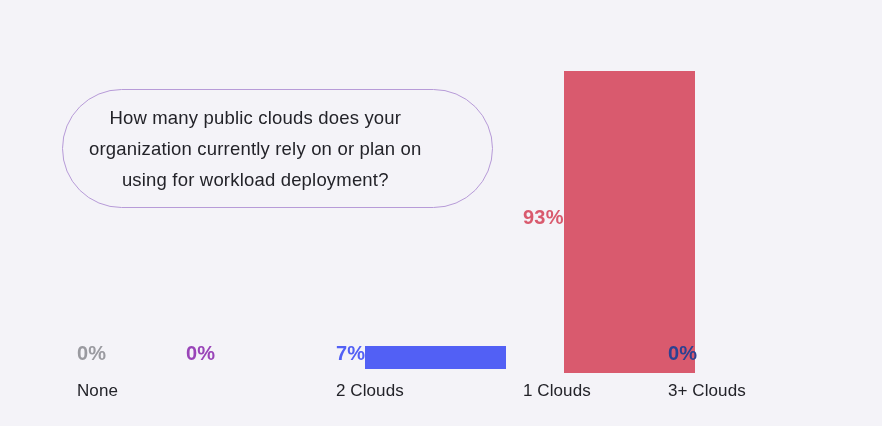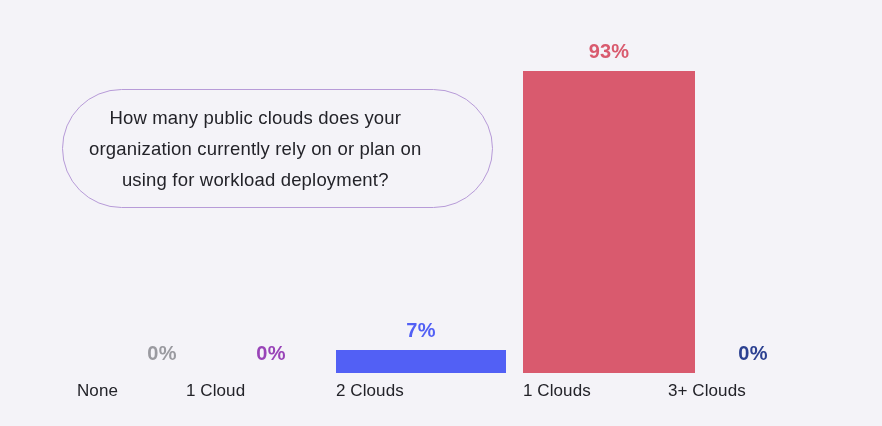--- a/index.html
+++ b/index.html
@@ -54,21 +54,21 @@
     left: 0;
     top: 0;
     width: 882px;
     height: 426px;
   }
 
   .bar-group {
     position: absolute;
     bottom: 53px;           
     display: flex;
-    flex-direction: column;
+    flex-direction: row;
     align-items: center;
     justify-content: flex-end;
   }
 
   .bar-rect {
     width: 100%;
     border-radius: 0;
   }
 
   .bar-rect.zero {
@@ -108,21 +108,20 @@
   <div class="plot" id="plot-area">
       <div class="bar-group" style="width: 170px; left: 77px;">
         <div class="bar-value" style="color: rgb(154, 154, 160);">0%</div>
         <div class="bar-rect zero" style="height: 0px; background: rgb(154, 154, 160);"></div>
       </div>
       <div class="bar-label" style="width: 170px; left: 77px; color: rgb(35, 35, 41);">None</div>
       <div class="bar-group" style="width: 170px; left: 186px;">
         <div class="bar-value" style="color: rgb(153, 68, 184);">0%</div>
         <div class="bar-rect zero" style="height: 0px; background: rgb(153, 68, 184);"></div>
       </div>
-      <div class="bar-label" style="width: 170px; left: 186px; color: rgb(35, 35, 41);">1 Cloud</div>
       <div class="bar-group" style="width: 170px; left: 336px;">
         <div class="bar-value" style="color: rgb(82, 96, 245);">7%</div>
         <div class="bar-rect" style="height: 22.75px; background: rgb(82, 96, 245);"></div>
       </div>
       <div class="bar-label" style="width: 170px; left: 336px; color: rgb(35, 35, 41);">2 Clouds</div>
       <div class="bar-group" style="width: 172px; left: 523px;">
         <div class="bar-value" style="color: rgb(217, 90, 110);">93%</div>
         <div class="bar-rect" style="height: 302.25px; background: rgb(217, 90, 110);"></div>
       </div>
       <div class="bar-label" style="width: 172px; left: 523px; color: rgb(35, 35, 41);">1 Clouds</div>

